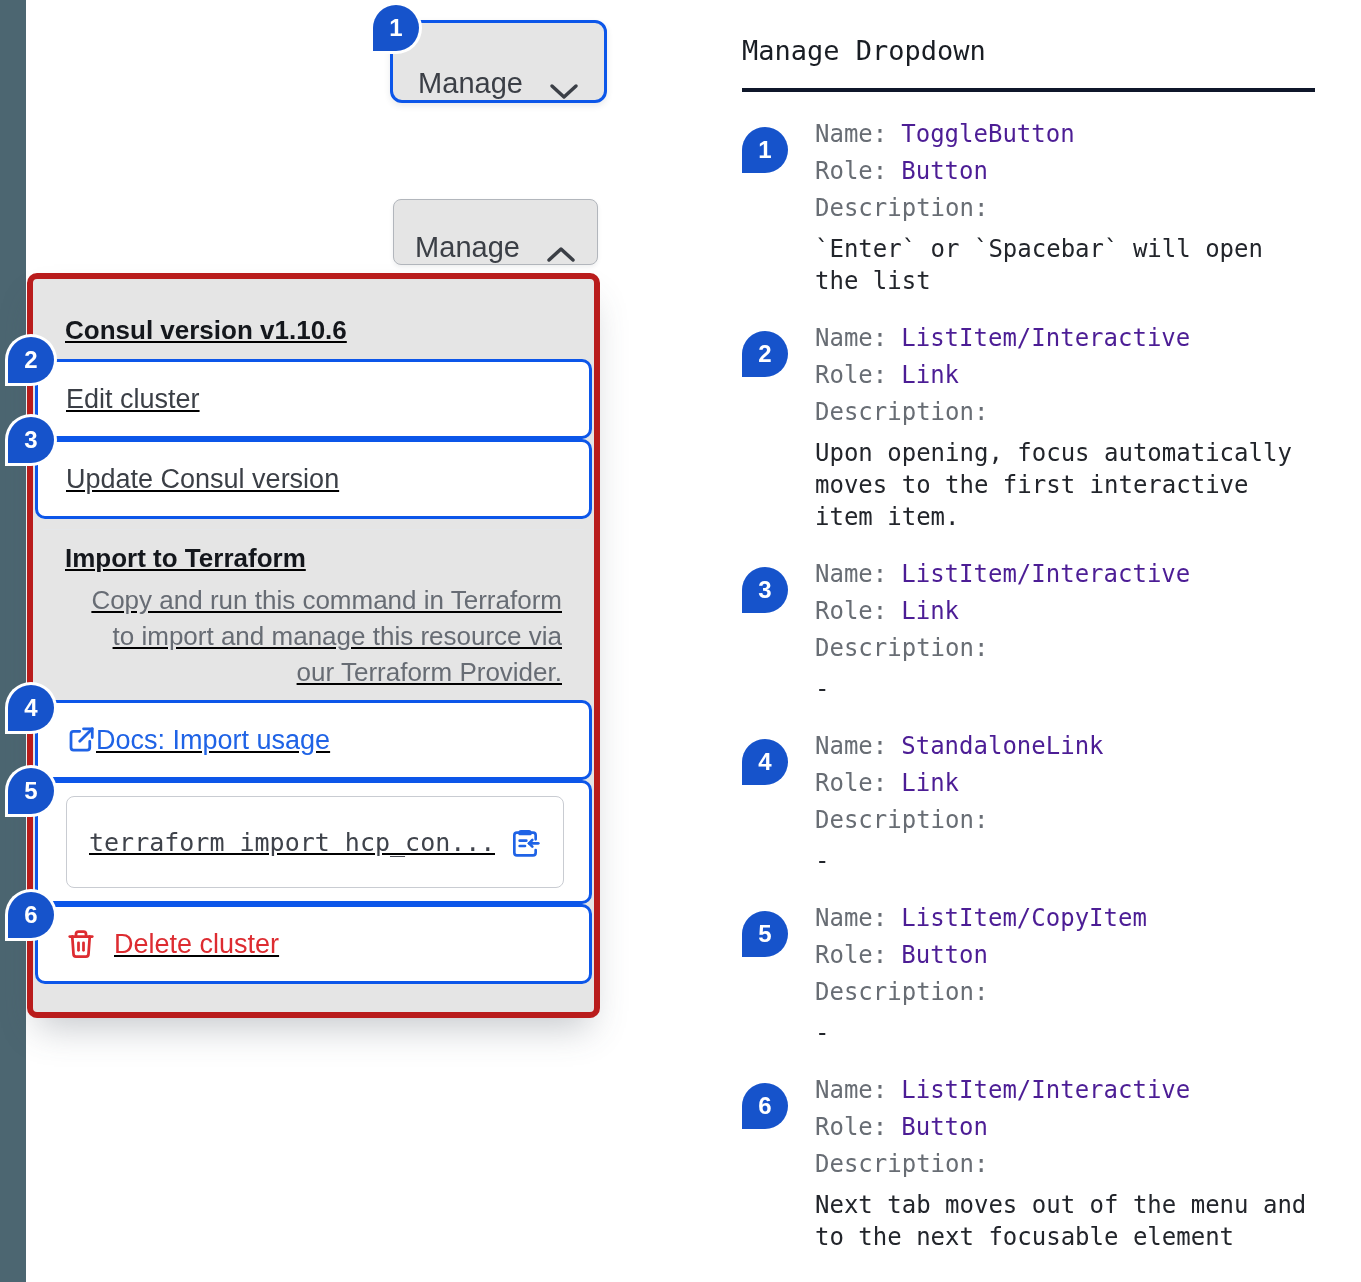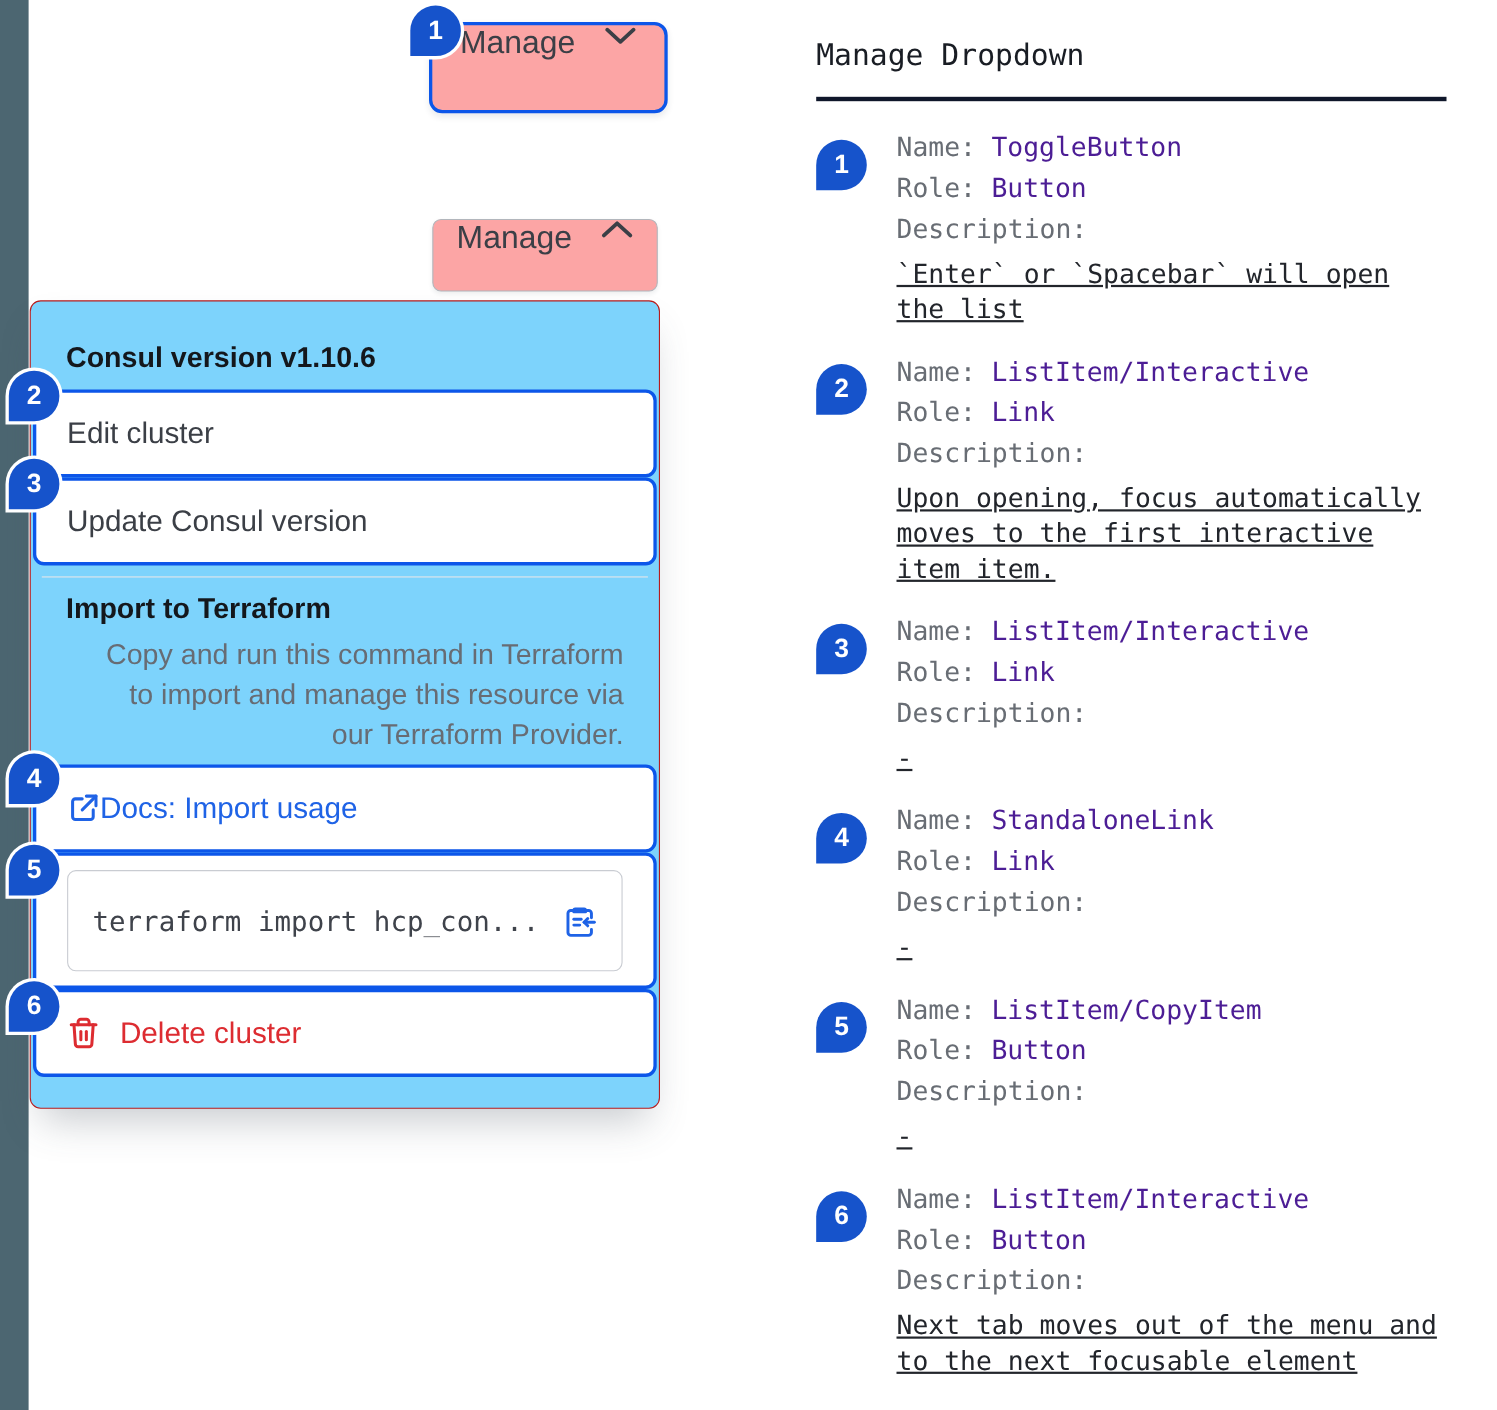--- a/index.html
+++ b/index.html
@@ -9,39 +9,39 @@
     --danger-red:#dd2c31;
     --strip-slate:#4c6671;
   }
   *{box-sizing:border-box;margin:0;padding:0}
   body{margin:0;background:#fff}
   .canvas{position:relative;width:1361px;height:1282px;background:#fff;overflow:hidden;
           font-family:"Liberation Sans",sans-serif;}
   .strip{position:absolute;left:0;top:0;width:26px;height:1282px;background:var(--strip-slate);}
 
   
-  .manage-btn{position:absolute;display:flex;align-items:flex-start;justify-content:center;gap:26px;
-              background:#fca5a5;cursor:pointer;font-family:inherit;}
+  .manage-btn{position:absolute;display:flex;align-items:flex-end;justify-content:center;gap:26px;
+              background:#e5e5e5;cursor:pointer;font-family:inherit;}
   .manage-btn .btn-label{font-size:29px;color:#3b3f46;}
   .btn-focused{left:390px;top:20px;width:217px;height:83px;border:3.5px solid var(--accent-focus);
                border-radius:12px;box-shadow:0 3px 6px rgba(40,50,70,.10);}
   .btn-open{left:393px;top:199px;width:205px;height:66px;border:1px solid #b2b6bc;border-radius:8px;
             box-shadow:0 2px 4px rgba(40,50,70,.08);}
   .chev{flex:none}
 
   
   .badge{width:46px;height:46px;background:var(--badge-blue);border-radius:50% 50% 50% 0;
          box-shadow:0 0 0 3px #fff;display:flex;align-items:center;justify-content:center;
          color:#fff;font-size:24px;font-weight:bold;font-family:"Liberation Sans",sans-serif;z-index:6;}
   .badge.abs{position:absolute;}
 
   
-  .panel{position:absolute;left:27px;top:273px;width:573px;background:#7dd3fc;
-         border:1px solid #b91c1c;border-radius:10px;
-         box-shadow:0 20px 34px -10px rgba(70,80,92,.30);padding-bottom:28px;z-index:2;}
+  .panel{position:absolute;left:27px;top:273px;width:573px;background:#e5e5e5;
+         border:6px solid #b91c1c;border-radius:10px;
+         box-shadow:0 20px 34px -10px rgba(70,80,92,.30);padding-bottom:28px;z-index:2;text-decoration:underline;}
   .version{padding:36px 32px 14px;font-size:26px;font-weight:bold;color:#14171c;line-height:30px;}
   .focus-item{margin:0 2px;height:80px;border:3.5px solid var(--accent-focus);border-radius:10px;
               display:flex;align-items:center;padding:0 28px;background:#fff;cursor:pointer;
               font-size:27px;color:#3b3f46;}
   .divider{border-top:1px solid #e4e6e9;margin:10px 10px;}
   .section-title{margin:6px 32px 0;font-size:26px;font-weight:bold;color:#14171c;line-height:36px;}
   .para{margin:6px 32px 0;font-size:26px;color:#676c74;line-height:36px;text-align:right;}
   .link-item{margin-top:10px;color:var(--link-blue);}
   .link-item .link-label{font-size:27px;color:var(--link-blue);}
   .code-item{height:124px;padding:16px 28px;}
@@ -55,21 +55,21 @@
   .doc{position:absolute;left:742px;top:34px;width:578px;font-family:"DejaVu Sans Mono",monospace;z-index:3;}
   .doc-title{font-size:27px;color:#191d24;line-height:34px;padding-bottom:20px;
              border-bottom:4px solid #0f172a;width:573px;}
   .entries{margin-top:24px;}
   .entry{display:flex;margin-bottom:23px;}
   .badge-col{width:73px;flex:none;}
   .badge-col .badge{margin-top:11px;}
   .row{line-height:37px;font-size:24px;white-space:nowrap;}
   .lbl{color:#686d74;}
   .val{color:#4c1d95;margin-left:14px;}
-  .desc{font-size:24px;line-height:32px;color:#22252b;max-width:500px;margin-top:6px;text-decoration:underline;}
+  .desc{font-size:24px;line-height:32px;color:#22252b;max-width:500px;margin-top:6px;}
 </style>
 </head>
 <body>
 
 <div class="canvas">
 
   <div class="strip"></div>
 
   <button class="manage-btn btn-focused">
     <span class="btn-label">Manage</span>

